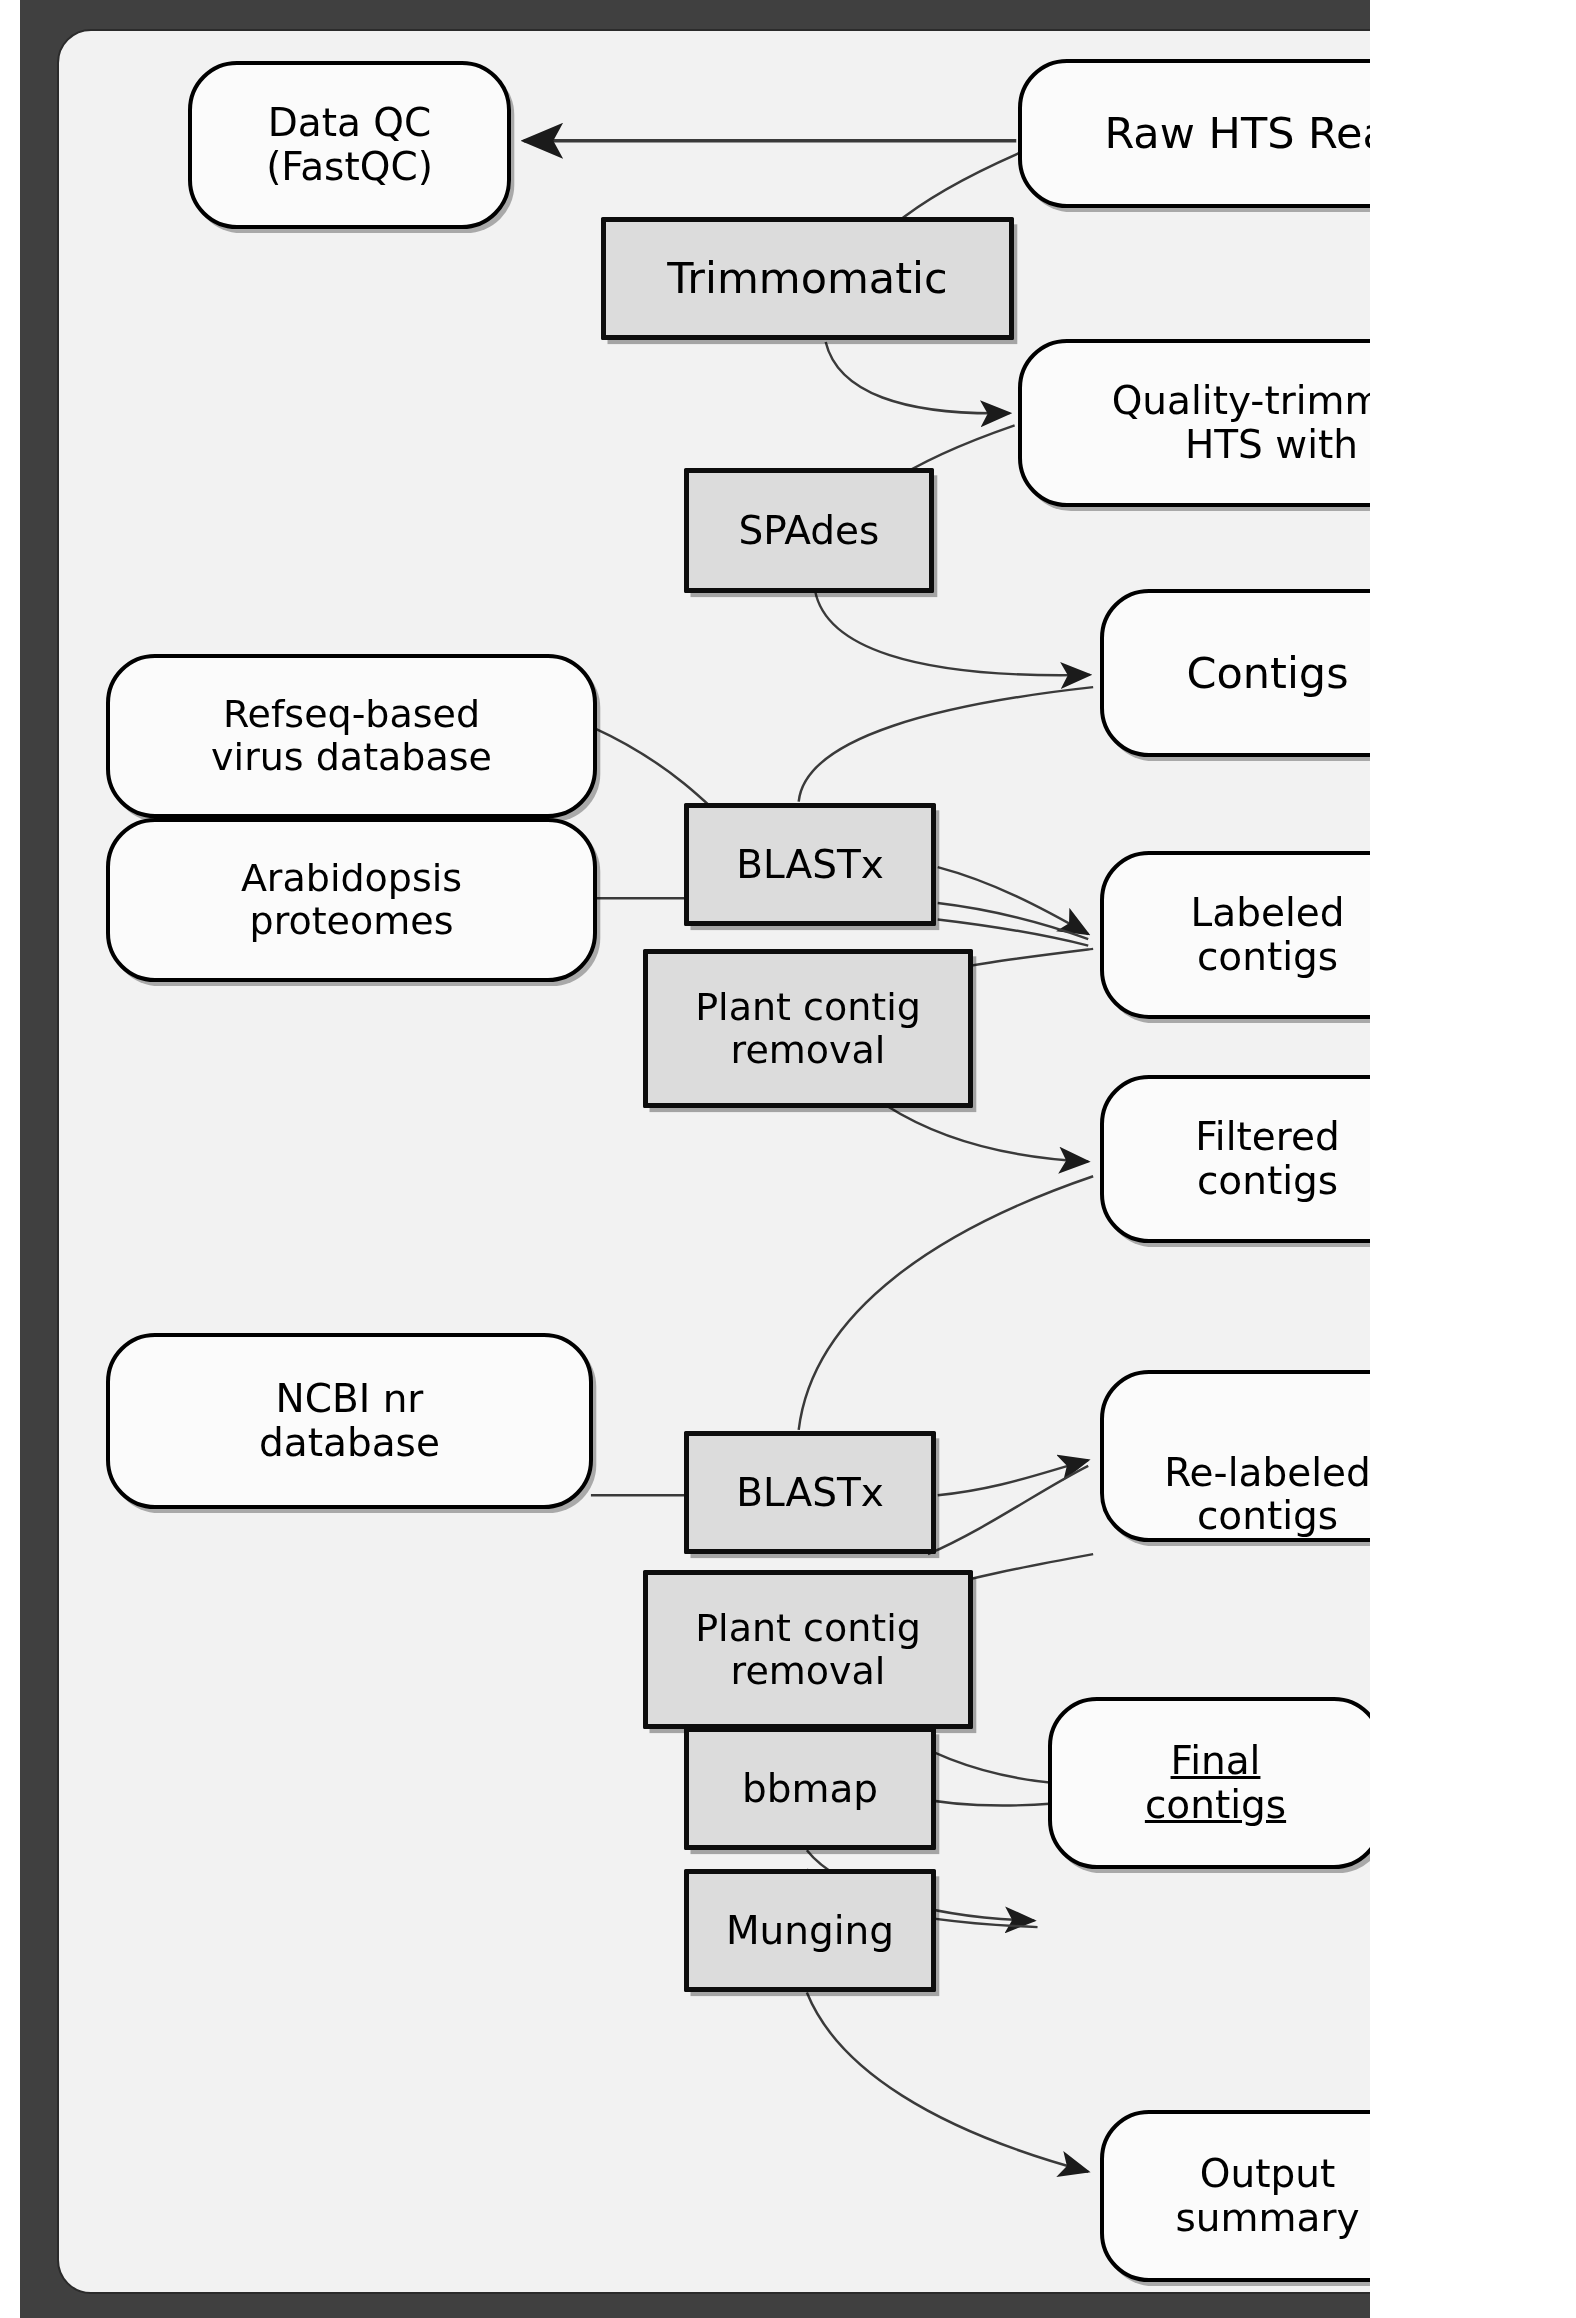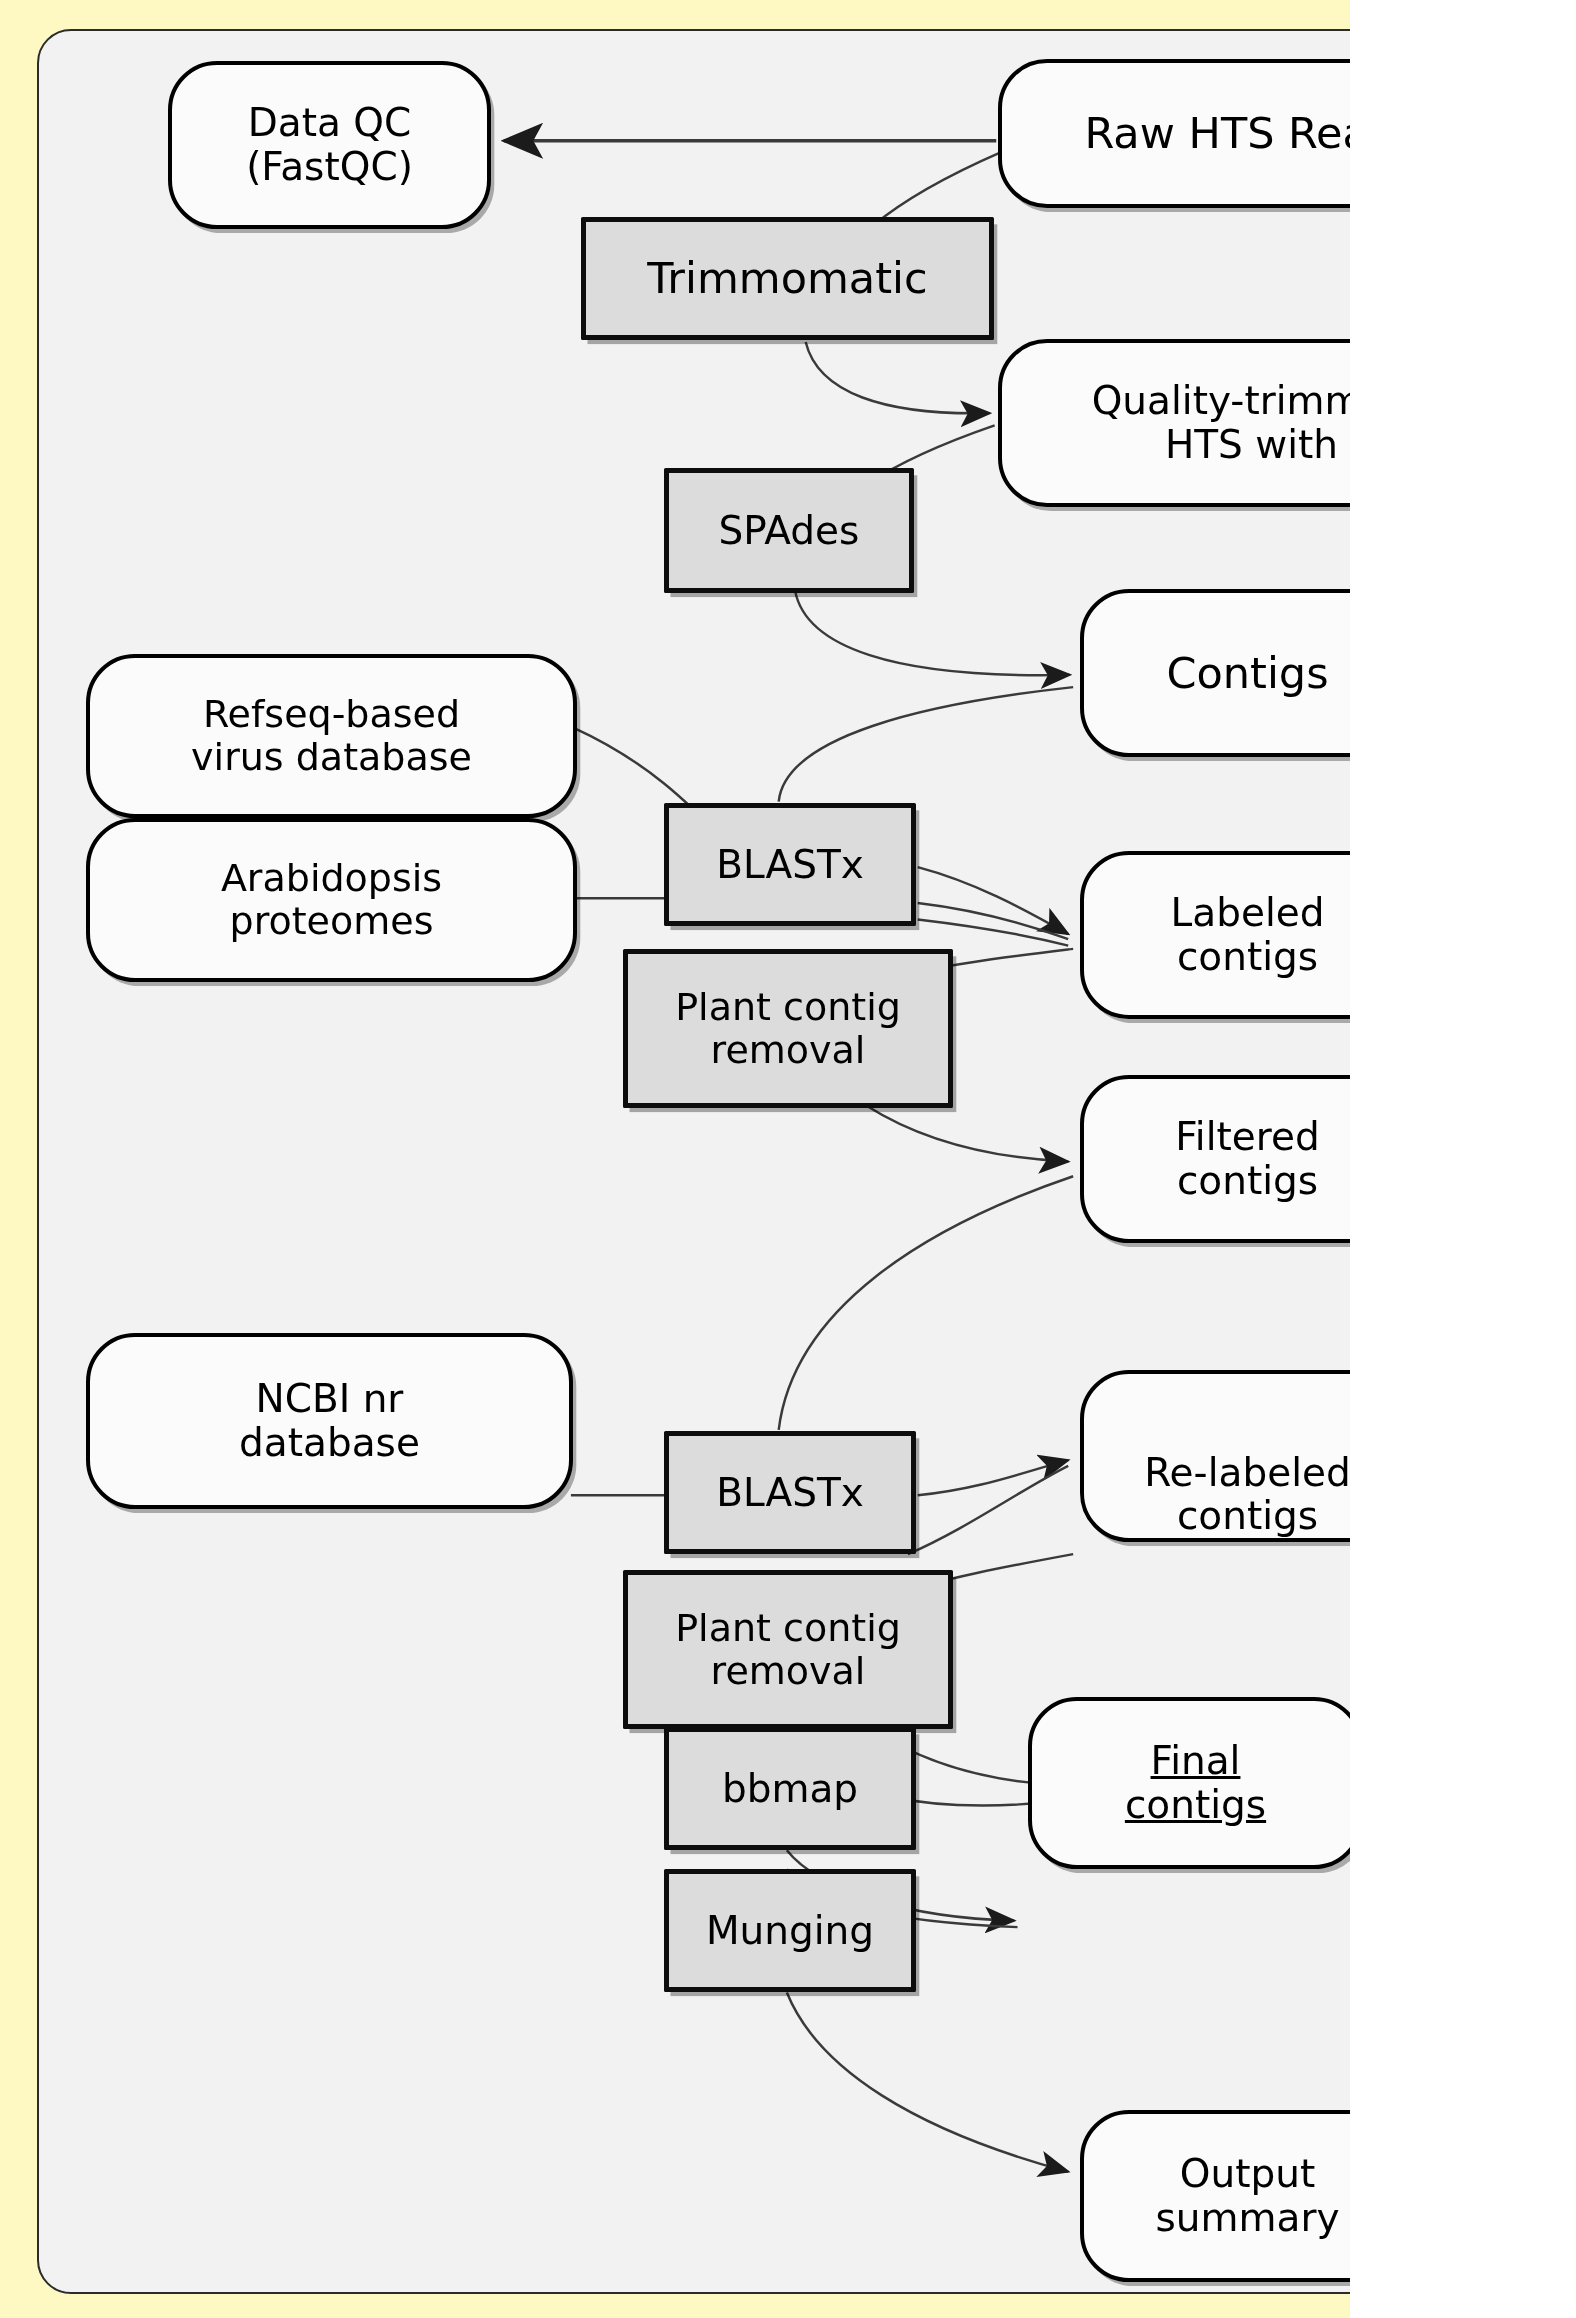--- a/index.html
+++ b/index.html
@@ -4,23 +4,24 @@
 <style>
   html, body {
     margin: 0;
     padding: 0;
     background: #ffffff;
   }
   #canvas {
     position: relative;
     width: 1350px;
     height: 2319px;
-    background: #fef9c3;
+    background: #404040;
     font-family: "DejaVu Sans", sans-serif;
     overflow: hidden;
+    margin-left: 20px;
   }
   
   #frame {
     position: absolute;
     left: 37px;
     top: 29px;
     width: 1509px;
     height: 2265px;
     box-sizing: border-box;
     background: #f2f2f2;

